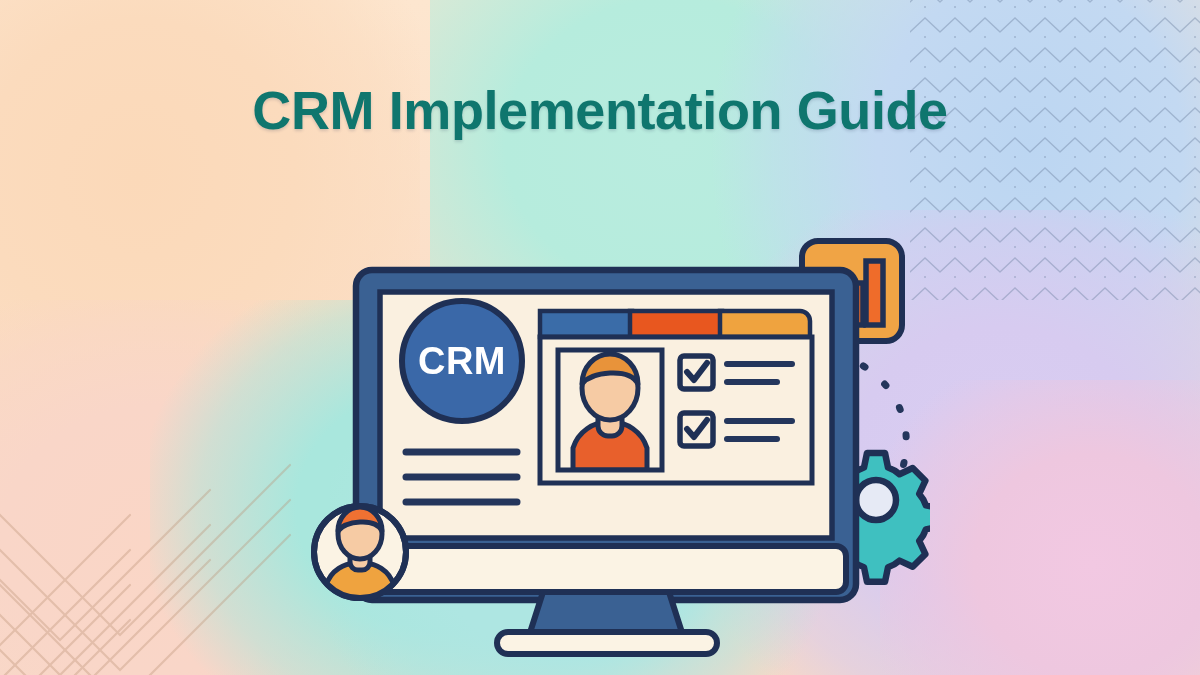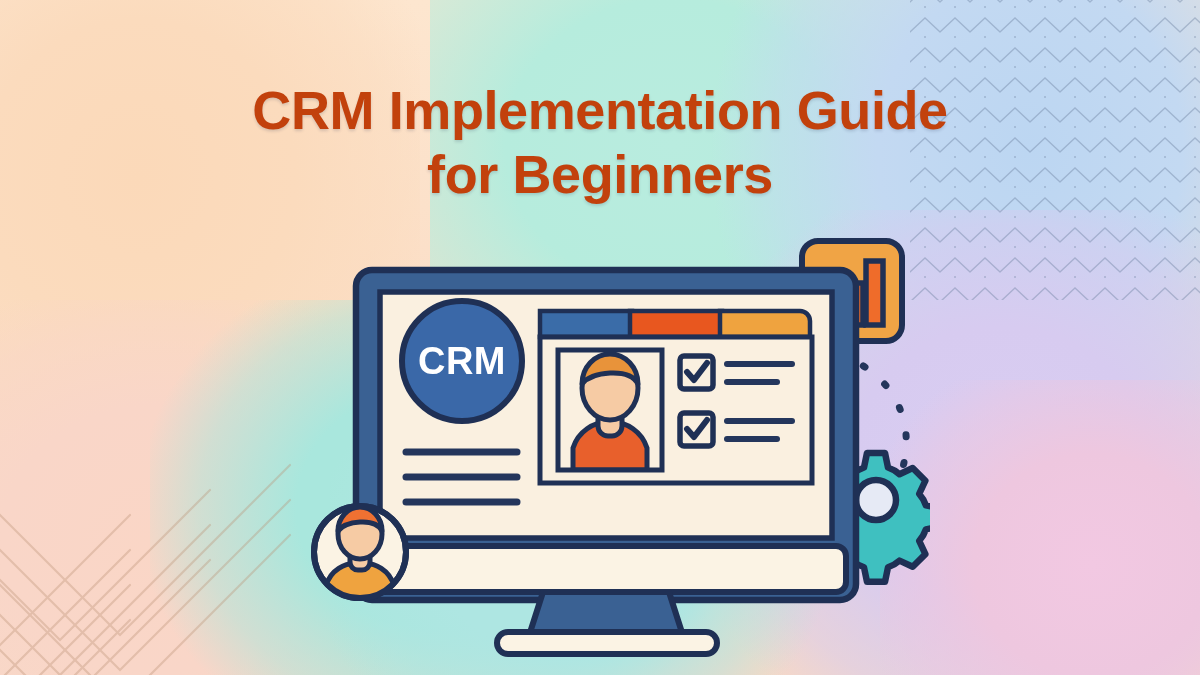--- a/index.html
+++ b/index.html
@@ -72,21 +72,21 @@
   }
   .chevron-bl {
     position:absolute; left:-110px; bottom:-60px; width:420px; height:340px;
     opacity:.45;
   }
 
   
   .heading {
     position:absolute; left:0; top:78px; width:1200px;
     text-align:center;
-    color:#c2410c;
+    color:#0f766e;
     font-size:54px;
     font-weight:bold;
     line-height:1.19;
     letter-spacing:-0.4px;
     text-shadow:0 2px 3px rgba(30,45,80,0.16);
   }
   .heading .l2 { display:block; }
 
   
   .illo { position:absolute; left:290px; top:228px; width:640px; height:430px; }
@@ -126,21 +126,20 @@
       <path d="M20 130 L170 280 L320 130"></path>
       <path d="M20 165 L170 315 L320 165"></path>
       <path d="M60 70  L230 240 L400 70"></path>
       <path d="M60 105 L230 275 L400 105"></path>
       <path d="M60 140 L230 310 L400 140"></path>
     </g>
   </svg>
 
   <h1 class="heading">
     <span>CRM Implementation Guide</span>
-    <span class="l2">for Beginners</span>
   </h1>
 
   <svg class="illo" viewBox="0 0 640 430">
 
     <path d="M548 126 C 618 150, 632 218, 600 268" fill="none" stroke="#24365c" stroke-width="7" stroke-linecap="round" stroke-dasharray="2 26"></path>
 
     <g>
       <rect x="512" y="13" width="100" height="100" rx="16" fill="#f0a445" stroke="#1f3055" stroke-width="6"></rect>
       <rect x="536" y="71" width="17" height="26" fill="#faf0e0" stroke="#1f3055" stroke-width="5.5"></rect>
       <rect x="556" y="55" width="17" height="42" fill="#ef6c2a" stroke="#1f3055" stroke-width="5.5"></rect>

